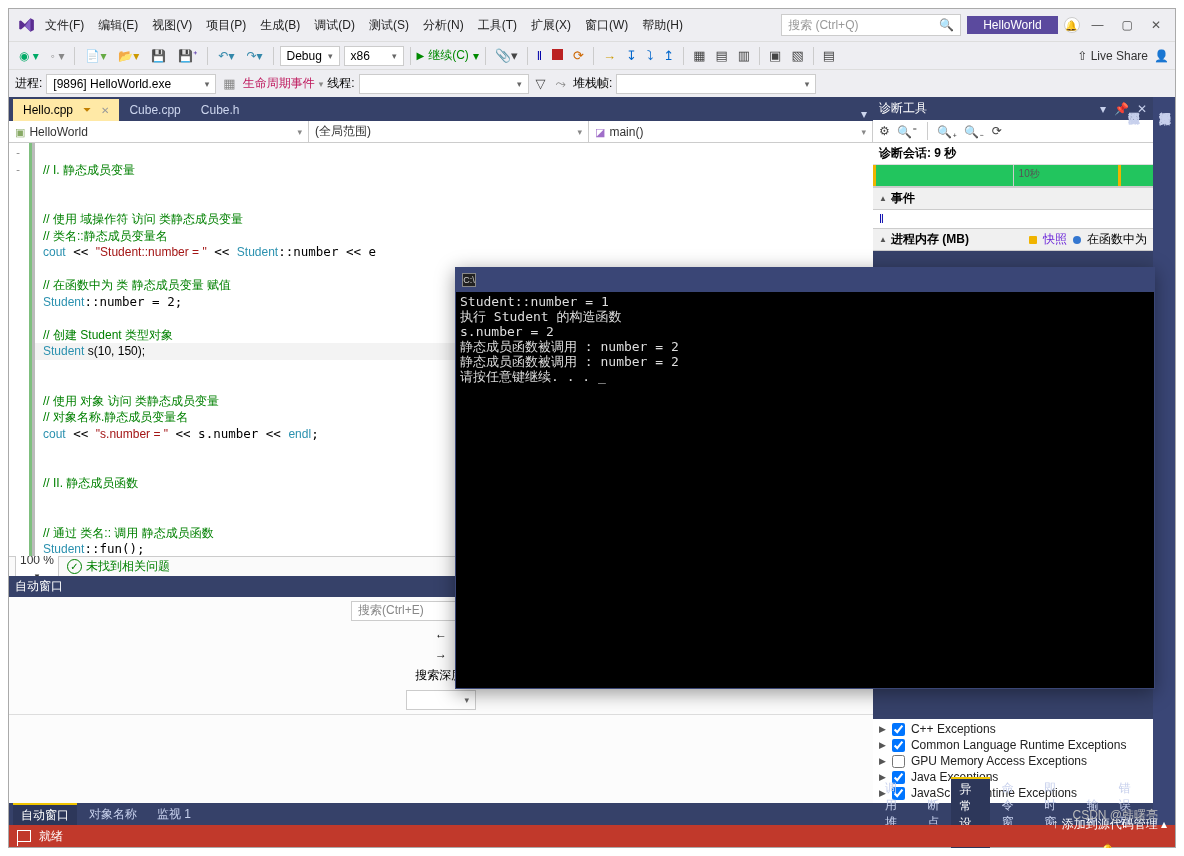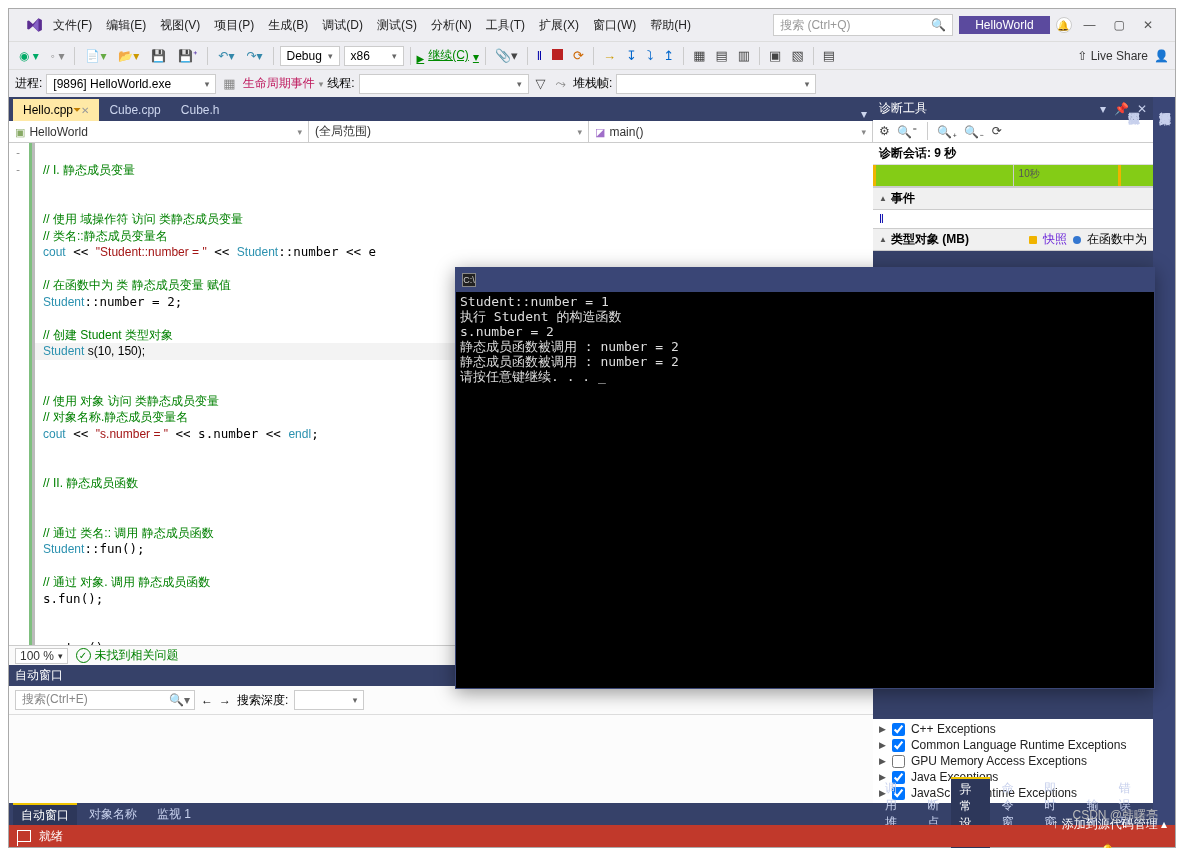--- a/index.html
+++ b/index.html
@@ -1,46 +1,46 @@
 <!DOCTYPE html>
 <html><head>
 <meta charset="utf-8">
 <style>
 * { margin: 0; padding: 0; box-sizing: border-box; font-family: "Microsoft YaHei", "Segoe UI", sans-serif; font-size: 12px; }
 body { width: 1184px; height: 856px; background: #fff; overflow: hidden; position: relative; border: 8px solid #fff; }
 .frame { width: 100%; height: 100%; border: 1px solid #aaa; box-shadow: 0 6px 20px rgba(0,0,0,.25); background: #eeeef2; display: flex; flex-direction: column; }
 
 
-.title-bar { background: #eeeef2; display:flex; align-items:center; height:32px; padding:0 16px; gap:6px; }
+.title-bar { background: #eeeef2; display:flex; align-items:center; height:32px; padding:0 8px; gap:6px; }
 .vs-logo { width:18px; height:18px; display:inline-block; }
 .vs-logo svg { width:18px; height:18px; }
 .menu { display:flex; gap:6px; align-items:center; flex:1; }
 .menu span { padding:2px 4px; color:#222; }
 .search-box { width:180px; height:22px; border:1px solid #ccc; background:#fff; padding:0 6px; color:#999; display:flex; align-items:center; justify-content:space-between; }
 .search-box .mag { color:#666; }
 .sln-name { background:#5b4a9e; color:#fff; padding:2px 16px; }
 .win-ctrl { display:flex; gap:18px; color:#555; padding:0 6px; align-items:center; }
 .notif { width:16px;height:16px;border-radius:50%;background:#fff;border:1px solid #ccc;display:flex;align-items:center;justify-content:center;font-size:10px;color:#b58b00; }
 
 
 .toolbar { background:#eeeef2; display:flex; align-items:center; height:28px; padding:0 6px; gap:4px; border-top:1px solid #ddd; }
 .tool-btn { padding:2px 4px; color:#333; }
 .tool-drop { border:1px solid #ccc; background:#fff; padding:1px 6px; min-width:60px; height:20px; display:flex; align-items:center; justify-content:space-between; gap:6px; }
 .tool-drop .caret { font-size:9px; color:#666; }
 .sep { width:1px; height:18px; background:#ccc; margin:0 2px; }
-.continue-btn { color:#008a00; display:flex; align-items:flex-end; gap:4px;text-decoration:underline; }
+.continue-btn { color:#008a00; display:flex; align-items:center; gap:4px; }
 .continue-btn::before { content:"▶"; color:#008a00; font-size:10px;}
 .dbg-icon { color:#444; padding:0 3px; font-size:13px; }
 .dbg-pause { color:#00a; }
 .dbg-stop { width:11px;height:11px;background:#b22; display:inline-block;}
 .ls{ color:#333; margin-left:auto; display:flex; align-items:center; gap:6px; }
 
 
 .doc-tabs { background:#364169; display:flex; align-items:flex-end; height:24px; padding-left:4px; }
-.doc-tab { padding:4px 10px; color:#cdd6ee; height:22px; display:flex;align-items:center; cursor:pointer;}
+.doc-tab { padding:4px 10px; color:#cdd6ee; height:22px; display:flex;align-items:center; gap:10px; cursor:pointer;}
 .doc-tab.active { background:#ffe9a6; color:#000; }
 .doc-tab .lock { color:#c17e00; font-size:10px;}
 .doc-tab .x { color:#999; font-size:10px;}
 .tabs-right { margin-left:auto; color:#cdd6ee; padding-right:6px; }
 
 
 .workspace { flex:1; display:flex; min-height:0; }
 .editor-col { flex:1; display:flex; flex-direction:column; min-width:0; }
 .nav-row { display:flex; height:22px; border-bottom:1px solid #ccc; background:#fff; }
 .nav-drop { border-right:1px solid #ccc; flex:1; display:flex; align-items:center; padding:0 6px; justify-content:space-between; font-size:11px; color:#333; }
@@ -53,48 +53,48 @@
 .fold{ width:18px; background:#fff; color:#888; font-family:Consolas,monospace; font-size:11px; line-height:16.5px; padding-top:2px; text-align:center;}
 .vbar{ width:3px; background:linear-gradient(#7fbf7f,#7fbf7f); margin-left:2px;}
 .vbar2{ width:3px; background:#bbb; margin-left:0;}
 .code { flex:1; font-family:Consolas,monospace; font-size:12.5px; line-height:16.5px; white-space:pre; padding:2px 0 0 8px; color:#000; overflow:hidden;}
 .cmt { color:#008000; }
 .typ { color:#2b91af; }
 .str { color:#a31515; }
 .hl-line{ background:#f3f3f3; display:block; margin-left:-8px; padding-left:8px; width:100%;}
 
 .status-strip{ height:20px; background:#fafafa; border-top:1px solid #ccc; display:flex; align-items:center; padding:0 6px; gap:8px; color:#333;}
-.status-strip .zoom{border:1px solid #ccc; padding:0 4px; background:#fff; display:flex; gap:4px; align-items:center;}
+.status-strip .zoom{border:1px solid #ccc; padding:0 4px; background:#fff; display:flex; gap:4px; align-items:center;flex-direction:column;}
 .issues{color:#008000; display:flex; align-items:center; gap:4px;}
 .issues::before{content:"✓"; color:#008000; border:1px solid #008000; border-radius:50%; width:13px;height:13px; display:inline-flex;align-items:center;justify-content:center; font-size:10px;}
 
 
 .right-col { width:280px; background:#364169; display:flex; flex-direction:column; }
 .pane-hdr { background:#364169; color:#fff; padding:3px 6px; display:flex; align-items:center; justify-content:space-between; font-size:12px; }
 .pane-hdr .ctrls { display:flex; gap:8px; color:#c7d0ec; font-size:11px;}
 .diag-body { background:#f5f5f5; flex:0 0 auto; }
 .diag-tools { background:#fff; border-bottom:1px solid #ccc; padding:2px 6px; display:flex; gap:8px; align-items:center; color:#444;}
 .diag-session{ background:#fff; padding:2px 6px; border-bottom:1px solid #ddd; font-weight:bold;}
-.timeline{ height:22px; background:#84cc16; border-bottom:1px solid #ccc; position:relative; }
+.timeline{ height:22px; background:#22c55e; border-bottom:1px solid #ccc; position:relative; }
 .timeline .tick{position:absolute; top:0; bottom:0; border-left:1px solid #ccc;}
 .timeline .lbl{position:absolute; top:2px; font-size:10px; color:#555;}
 .timeline .mk{position:absolute;top:0;bottom:0;width:3px;background:#f0b400;}
 .sect { background:#f0f0f0; border-top:1px solid #ccc; border-bottom:1px solid #ccc; padding:2px 6px; display:flex; align-items:center; gap:4px; font-weight:bold;}
 .sect::before{content:"▲"; font-size:8px; color:#555;}
 .event-row{ background:#fff; padding:2px 6px; display:flex; gap:6px; align-items:center; }
 .pause-ico{ color:#00a; font-size:12px; }
 .legend-dot{width:8px;height:8px;display:inline-block;border-radius:1px;}
 
 
 .vtabs { width:22px; background:#3a4676; color:#c7d0ec; writing-mode:vertical-rl; text-orientation:upright; font-size:11px; padding:6px 2px; display:flex; flex-direction:column; gap:14px; }
 
 
 .autowin-hdr{ background:#364169; color:#fff; padding:2px 6px; display:flex; align-items:center; justify-content:space-between;}
 .autowin-body{ background:#fcfcfc; }
-.aw-search{ display:flex; align-items:center; gap:6px; padding:4px 6px; border-bottom:1px solid #ddd;}
+.aw-search{ display:flex; align-items:center; gap:6px; padding:4px 6px; border-bottom:1px solid #ddd;flex-direction:column;}
 .aw-search .field{ border:1px solid #ccc; background:#fff; width:180px; height:20px; padding:0 22px 0 6px; color:#888; position:relative;}
 .aw-search .field .mag{position:absolute; right:4px; top:2px; color:#666;}
 .aw-cols{ display:flex; border-bottom:1px solid #ddd; color:#666; }
 .aw-cols div{ padding:3px 8px; border-right:1px solid #eee; }
 .aw-empty{ height:88px; }
 
 .bottom-tabs{ background:#364169; color:#c7d0ec; padding:0 4px; display:flex; gap:4px; height:22px; align-items:center; }
 .bottom-tabs span{ padding:2px 8px; }
 .bottom-tabs .sel{ background:#2d375a; color:#fff; border-top:2px solid #f0c400; }
 
@@ -393,21 +393,21 @@
           <span class="mk" style="left:0"></span>
           <span class="mk" style="right:32px"></span>
         </div>
         <div class="sect">
             <span>事件</span>
           </div>
         <div class="event-row">
             <span class="pause-ico">‖</span>
           </div>
         <div class="sect">
-          <span>类型对象 (MB)</span>
+          <span>进程内存 (MB)</span>
           <span style="margin-left:auto;font-weight:normal;display:flex;gap:6px;align-items:center;">
             <span class="legend-dot" style="background:#f0b400"></span>
               <span style="color:#6d28d9">快照</span>
             <span class="legend-dot" style="background:#3477d0;border-radius:50%"></span>
               <span>在函数中为</span>
           </span>
         </div>
       </div>
 
       <div style="margin-top:auto;background:#fcfcfc;">

